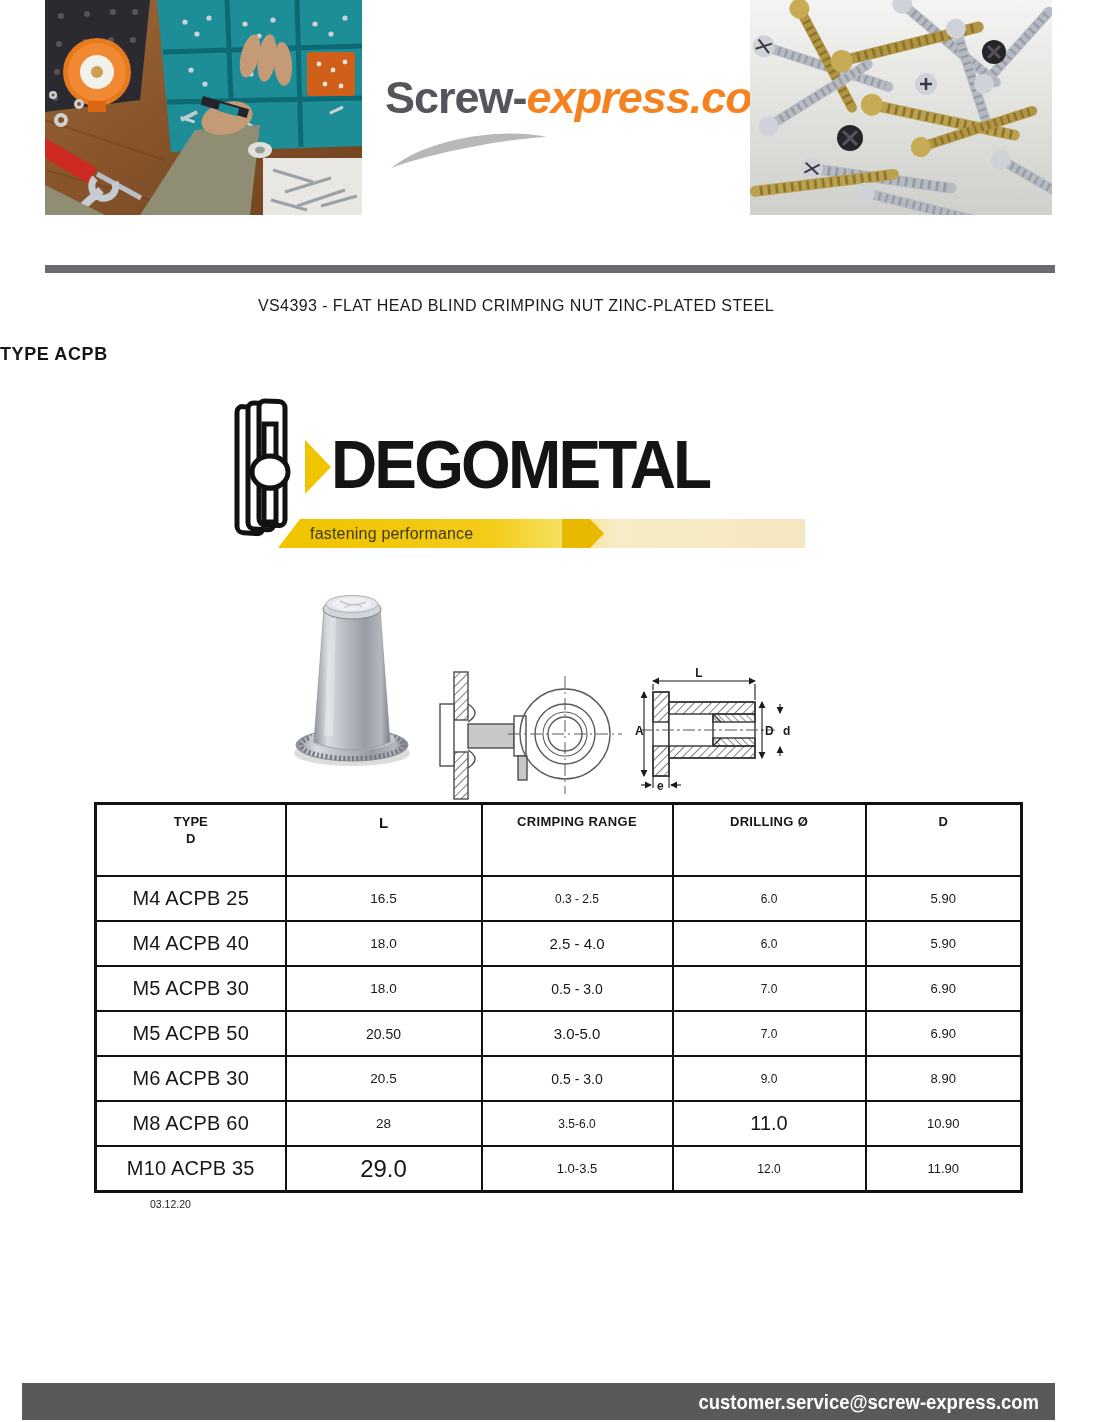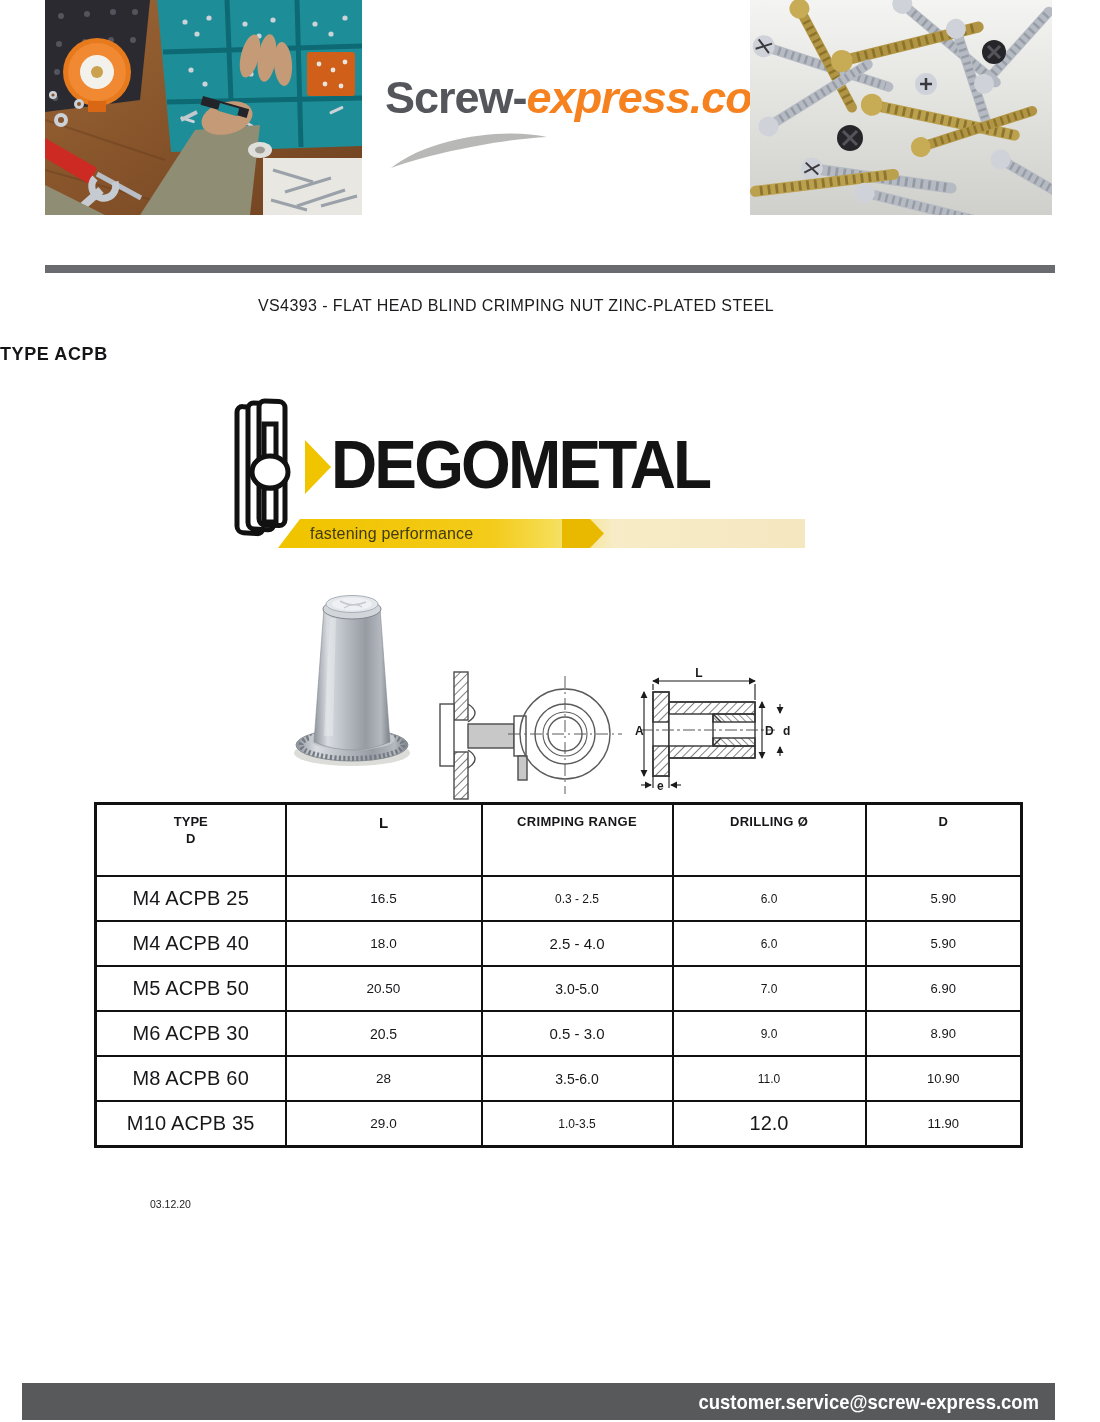--- a/index.html
+++ b/index.html
@@ -428,20 +428,27 @@
           <td class="c4">5.90</td>
         </tr>
         <tr>
           <td class="c0">M4 ACPB 40</td>
           <td class="c1">18.0</td>
           <td class="c2">2.5 - 4.0</td>
           <td class="c3">6.0</td>
           <td class="c4">5.90</td>
         </tr>
         <tr>
+          <td class="c0">M5 ACPB 30</td>
+          <td class="c1">18.0</td>
+          <td class="c2">0.5 - 3.0</td>
+          <td class="c3">7.0</td>
+          <td class="c4">6.90</td>
+        </tr>
+        <tr>
           <td class="c0">M5 ACPB 50</td>
           <td class="c1">20.50</td>
           <td class="c2">3.0-5.0</td>
           <td class="c3">7.0</td>
           <td class="c4">6.90</td>
         </tr>
         <tr>
           <td class="c0">M6 ACPB 30</td>
           <td class="c1">20.5</td>
           <td class="c2">0.5 - 3.0</td>

